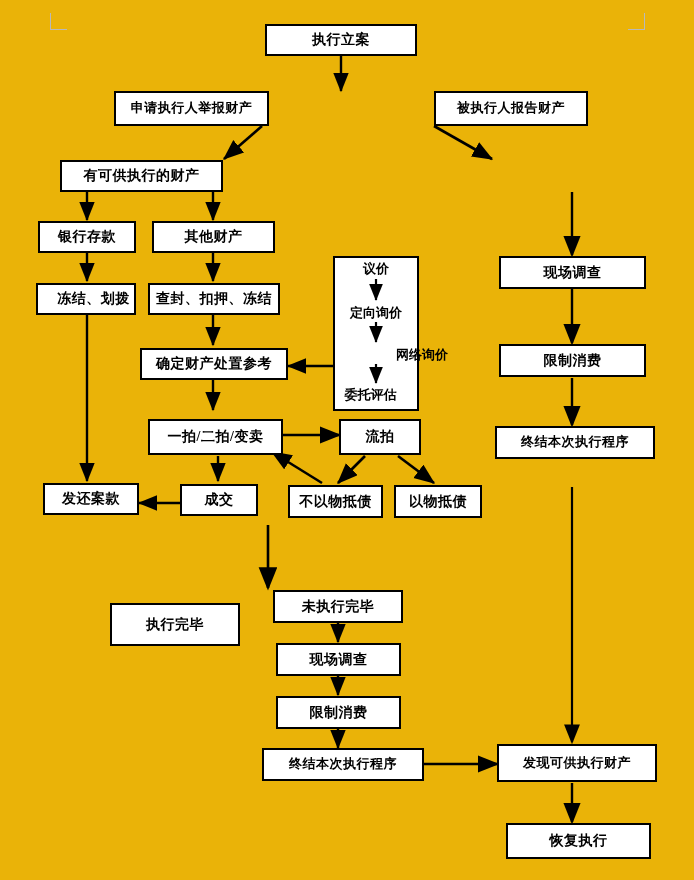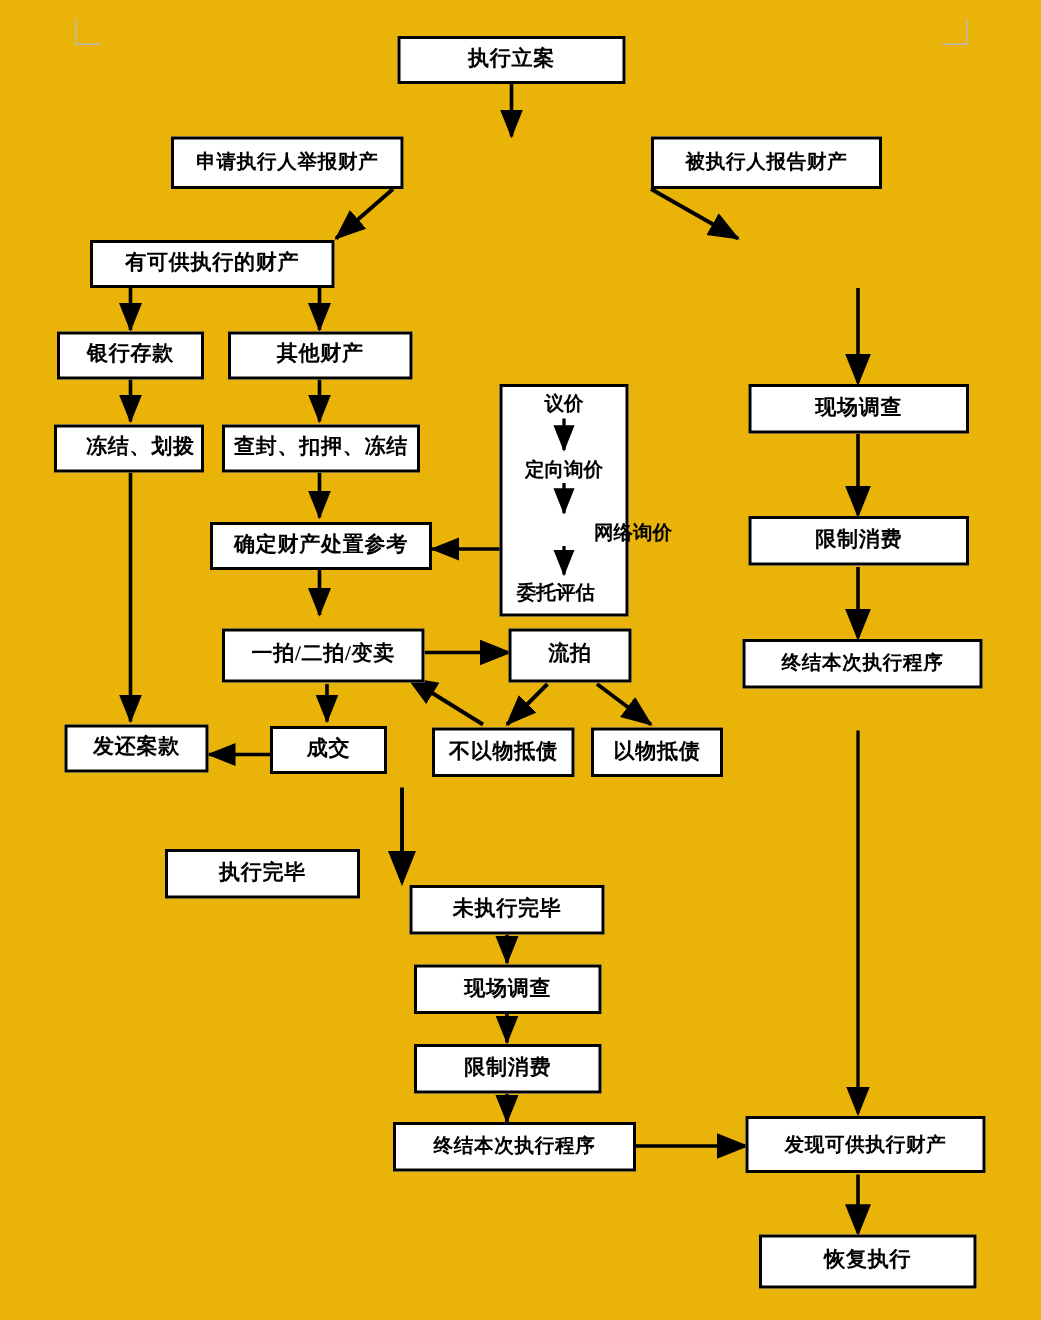--- a/index.html
+++ b/index.html
@@ -176,21 +176,21 @@
   </svg>
 
   <div class="node" style="left:148px; top:419px; width:135px; height:36px;">一拍/二拍/变卖</div>
   <div class="node" style="left:339px; top:419px; width:82px; height:36px;">流拍</div>
 
   <div class="node" style="left:43px; top:483px; width:96px; height:32px;">发还案款</div>
   <div class="node" style="left:180px; top:484px; width:78px; height:32px;">成交</div>
   <div class="node" style="left:288px; top:485px; width:95px; height:33px;">不以物抵债</div>
   <div class="node" style="left:394px; top:485px; width:88px; height:33px;">以物抵债</div>
 
-  <div class="node" style="left:110px; top:566px; width:130px; height:33px;">执行完毕</div>
+  <div class="node" style="left:110px; top:603px; width:130px; height:43px;">执行完毕</div>
   <div class="node" style="left:273px; top:590px; width:130px; height:33px;">未执行完毕</div>
 
   <div class="node" style="left:276px; top:643px; width:125px; height:33px;">现场调查</div>
   <div class="node" style="left:276px; top:696px; width:125px; height:33px;">限制消费</div>
   <div class="node small" style="left:262px; top:748px; width:162px; height:33px;">终结本次执行程序</div>
 
   <div class="node" style="left:499px; top:256px; width:147px; height:33px;">现场调查</div>
   <div class="node" style="left:499px; top:344px; width:147px; height:33px;">限制消费</div>
   <div class="node small" style="left:495px; top:426px; width:160px; height:33px;">终结本次执行程序</div>
 

